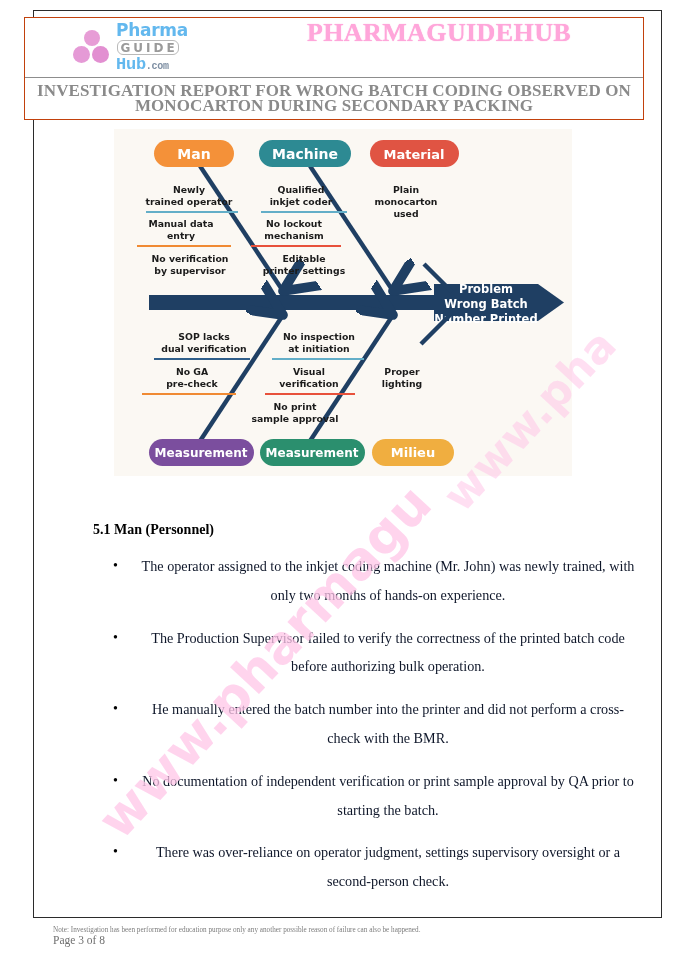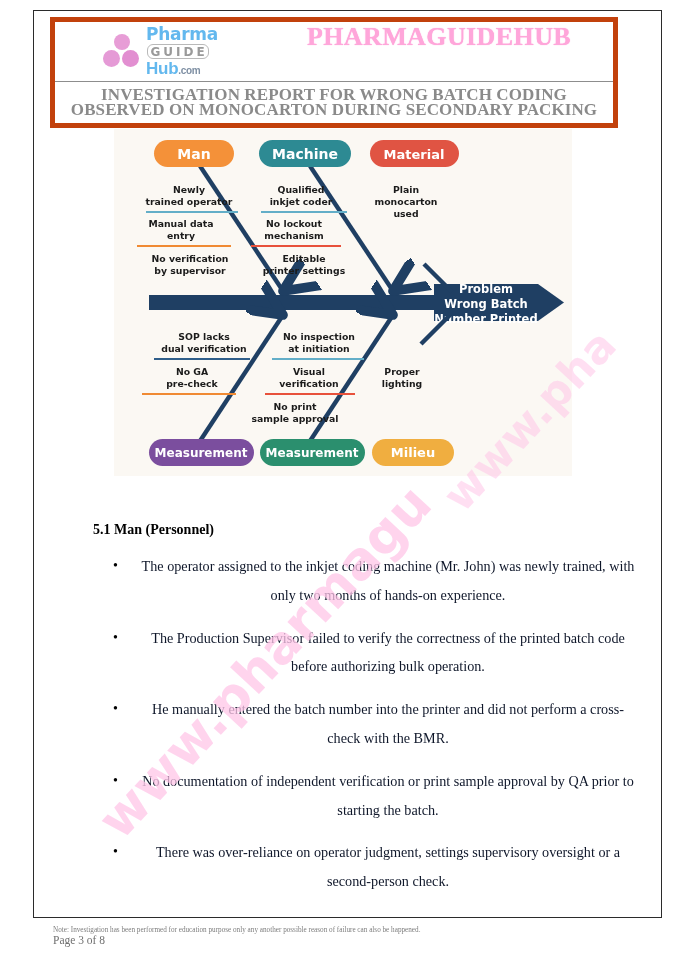--- a/index.html
+++ b/index.html
@@ -26,23 +26,23 @@
     position: absolute;
     left: 33px; top: 10px;
     width: 629px; height: 908px;
     border: 1.4px solid #2b2b2b;
     box-sizing: border-box;
   }
 
   
   #header-table {
     position: absolute;
-    left: 50px; top: 17px;
-    width: 568px;
-    border: 5px solid #c2410c;
+    left: 24px; top: 17px;
+    width: 620px;
+    border: 1px solid #c2410c;
     box-sizing: border-box;
     background: #fff;
   }
   #header-row-logo {
     display: flex;
     align-items: center;
     height: 60px;
     border-bottom: 1px solid #8d8d8d;
     box-sizing: border-box;
   }
@@ -107,21 +107,21 @@
     font-size: 12px;
     font-weight: bold;
     letter-spacing: 3px;
     color: #9a9a9a;
     text-align: center;
     box-sizing: border-box;
     padding: 0.5px 0 0.5px 2px;
   }
   .logo-hubline {
     display: block;
-    font-family: Liberation Sans, sans-serif;
+    font-family: Liberation Mono, monospace;
     font-weight: bold;
     font-size: 17px;
     color: #63b8ee;
     letter-spacing: -0.3px;
   }
   .logo-com {
     font-size: 10px;
     color: #7e8fa3;
     font-weight: bold;
   }

